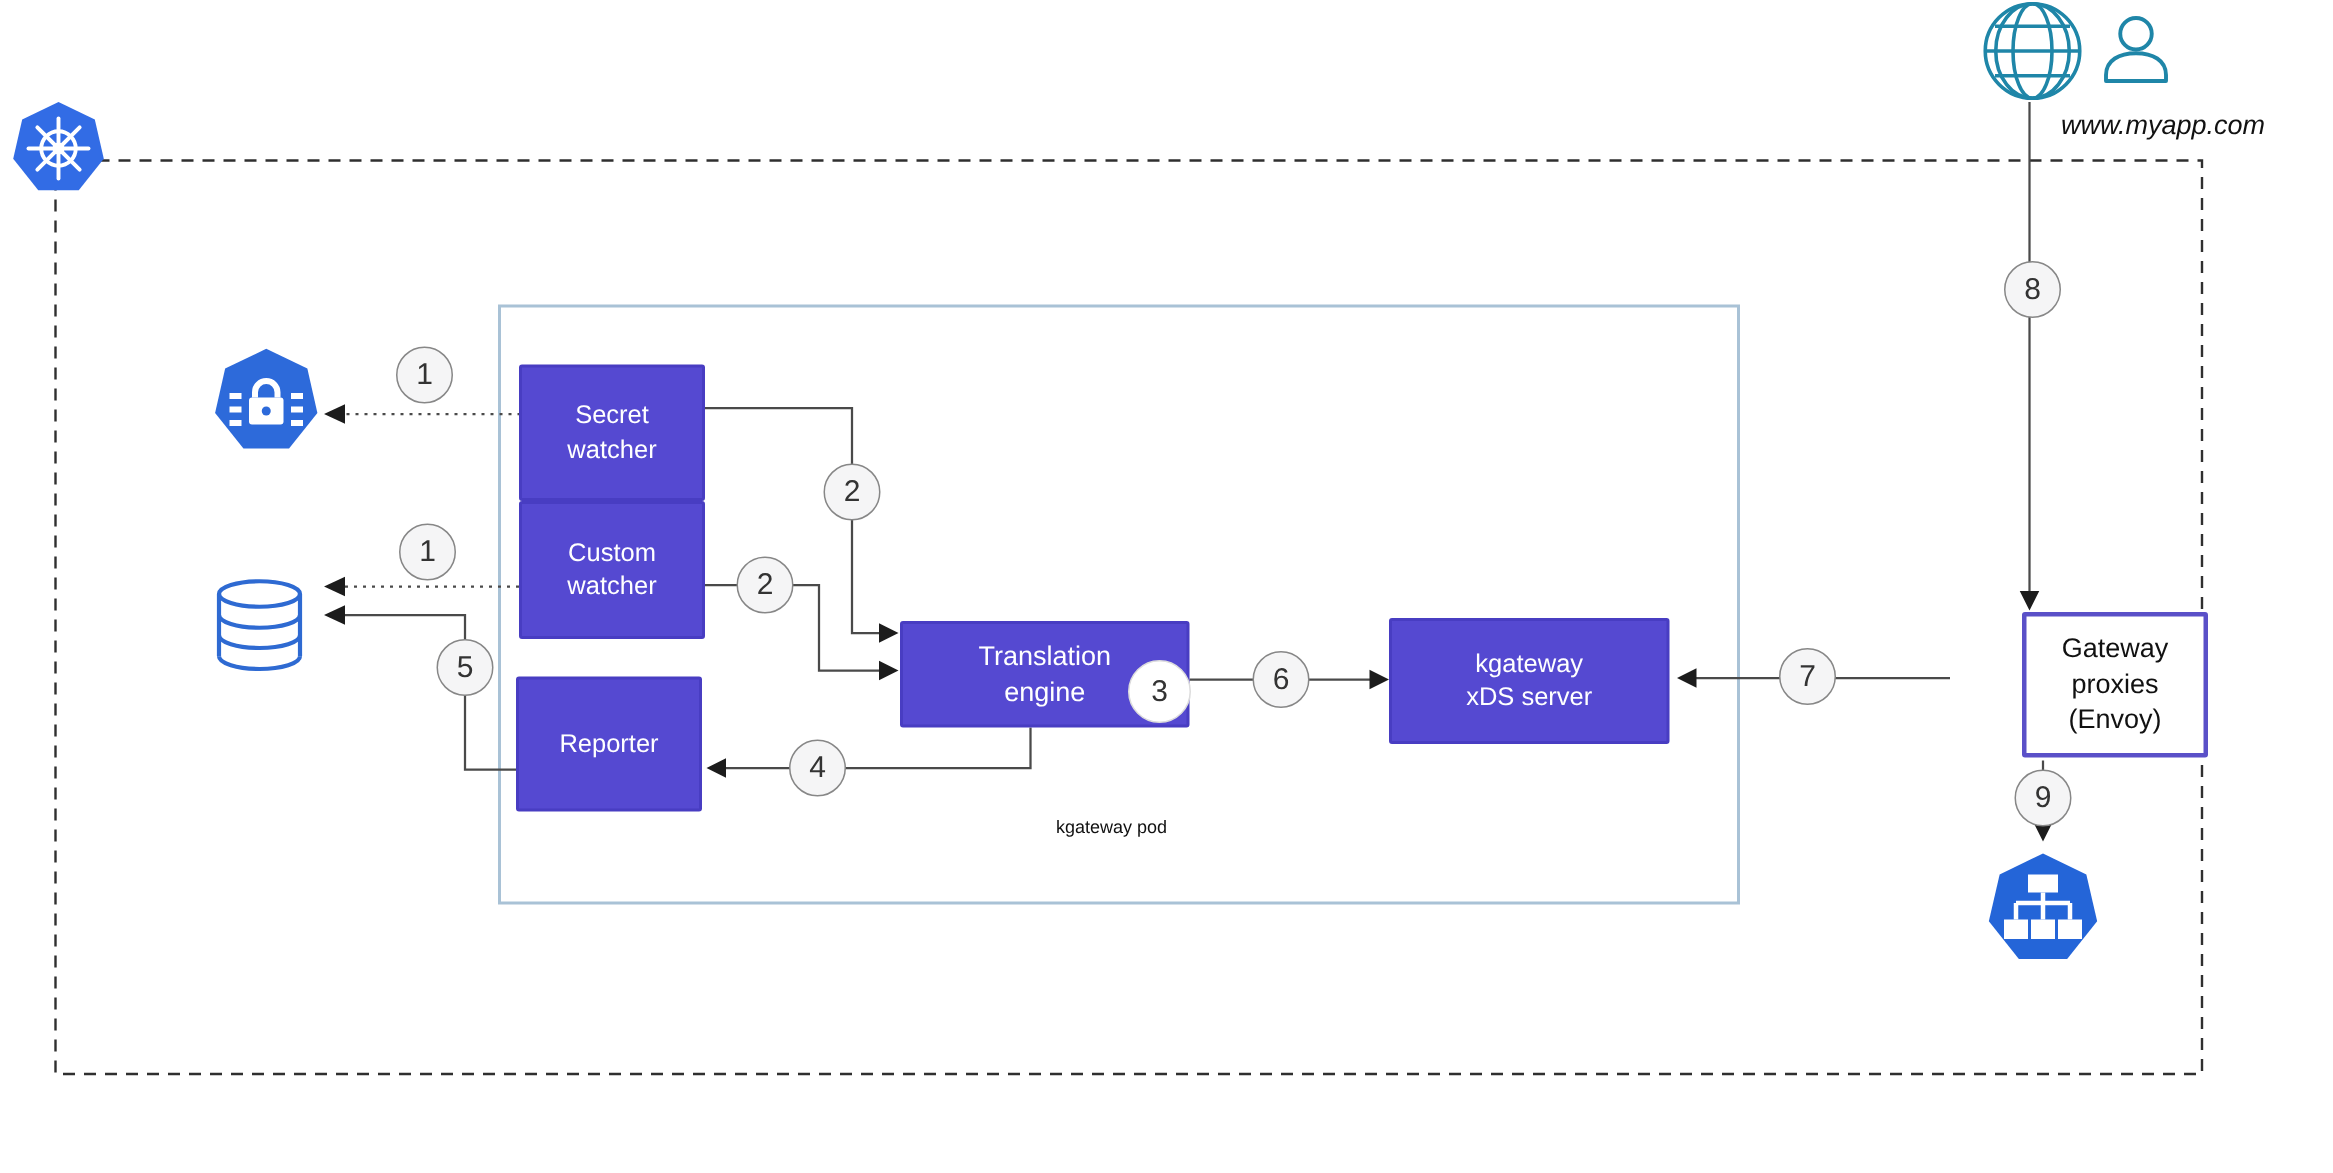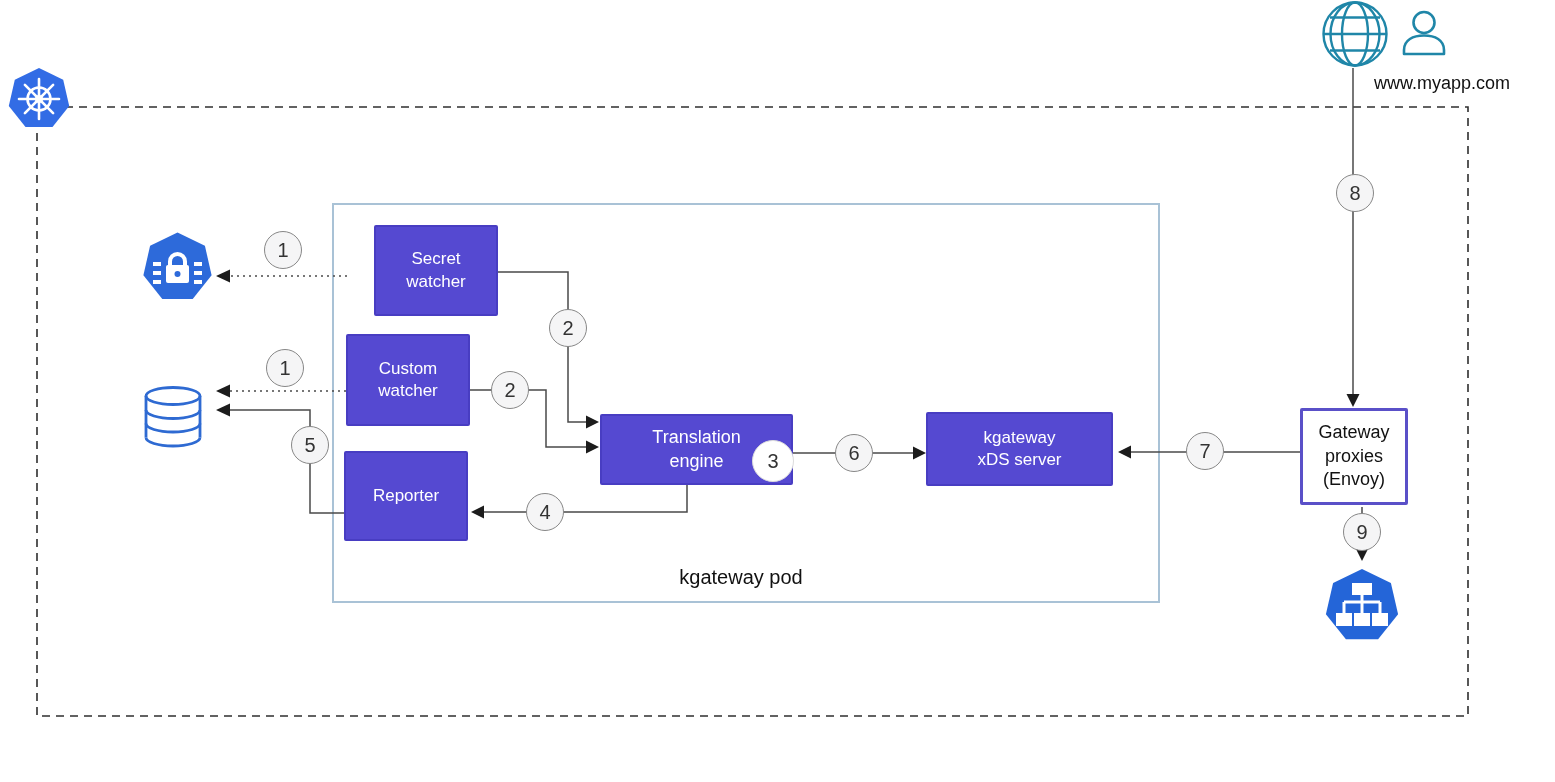--- a/index.html
+++ b/index.html
@@ -2,38 +2,38 @@
 <html><head>
 <meta charset="utf-8">
 <style>
   html,body{margin:0;padding:0;background:#fff;}
   body{width:1555px;height:782px;position:relative;overflow:hidden;
        font-family:"Liberation Sans","DejaVu Sans",sans-serif;color:#111;}
   #canvas{position:absolute;inset:0;width:1555px;height:782px;}
   #wires{position:absolute;left:0;top:0;z-index:2;pointer-events:none;}
   #pod{position:absolute;left:332px;top:203px;width:828px;height:400px;
        border:2px solid #a9c2d6;background:transparent;box-sizing:border-box;z-index:1;}
-  .pod-label{position:absolute;left:651px;top:566px;width:180px;text-align:center;
-       font-size:20px;color:#111;z-index:4;}
+  .pod-label{position:absolute;left:651px;top:544px;width:180px;text-align:center;
+       font-size:12px;color:#111;z-index:4;}
   .node{position:absolute;background:#5549d1;border:2px solid #483dc2;border-radius:2px;
        color:#fff;display:flex;align-items:center;justify-content:center;text-align:center;
        white-space:pre-line;font-size:17px;line-height:1.32;box-sizing:border-box;z-index:4;}
   #translation-engine{font-size:18px;}
-  #gateway-proxies{position:absolute;left:1300px;top:408px;width:108px;height:97px;
+  #gateway-proxies{position:absolute;left:1348px;top:408px;width:124px;height:97px;
        background:#fff;border:3px solid #5a50c8;border-radius:2px;color:#111;
        display:flex;align-items:center;justify-content:center;text-align:center;
        white-space:pre-line;font-size:18px;line-height:1.3;box-sizing:border-box;z-index:4;}
   .step{position:absolute;width:38px;height:38px;border-radius:50%;background:#f5f5f6;
        border:1px solid #878787;display:flex;align-items:center;justify-content:center;
        font-size:20px;color:#333;box-sizing:border-box;z-index:5;}
   #step-3{width:42px;height:42px;background:#ffffff;border-color:#dcdcdc;}
   .icon{position:absolute;z-index:4;}
   .icon-label{position:absolute;text-align:center;font-size:19px;color:#111;
        white-space:pre-line;line-height:1.25;z-index:4;}
-  #myapp-label{text-align:left;font-size:18px;}
+  #myapp-label{text-align:left;font-size:18px;font-style:italic;}
 </style>
 </head>
 <body>
 
 <div id="canvas">
 
   <div id="pod"></div>
   <div class="pod-label">kgateway pod</div>
 
   <svg id="wires" width="1555" height="782" viewBox="0 0 1555 782">
@@ -70,28 +70,28 @@
       <polygon points="599,447 586,440.5 586,453.5"></polygon>
       <polygon points="471,512 484,505.5 484,518.5"></polygon>
       <polygon points="216,410 230,403.5 230,416.5"></polygon>
       <polygon points="926,453 913,446.5 913,459.5"></polygon>
       <polygon points="1118,452 1131,445.5 1131,458.5"></polygon>
       <polygon points="1353,407 1346.5,394 1359.5,394"></polygon>
       <polygon points="1362,561 1355.5,548 1368.5,548"></polygon>
     </g>
   </svg>
 
-  <div class="node" id="secret-watcher" style="left:346px;top:225px;width:124px;height:91px;margin-left:28px;">Secret
+  <div class="node" id="secret-watcher" style="left:346px;top:243px;width:124px;height:91px;">Secret
 watcher</div>
   <div class="node" id="config-watcher" style="left:346px;top:334px;width:124px;height:92px;">Custom
 watcher</div>
   <div class="node" id="translation-engine" style="left:600px;top:414px;width:193px;height:71px;">Translation
 engine</div>
   <div class="node" id="reporter" style="left:344px;top:451px;width:124px;height:90px;">Reporter</div>
-  <div class="node" id="xds-server" style="left:926px;top:412px;width:187px;height:74px;">kgateway
+  <div class="node" id="xds-server" style="left:926px;top:412px;width:187px;height:84px;">kgateway
 xDS server</div>
 
   <div id="gateway-proxies">Gateway
 proxies
 (Envoy)</div>
 
   <div class="step" style="left:264px;top:231px;">1</div>
   <div class="step" style="left:266px;top:349px;">1</div>
   <div class="step" style="left:549px;top:309px;">2</div>
   <div class="step" style="left:491px;top:371px;">2</div>

